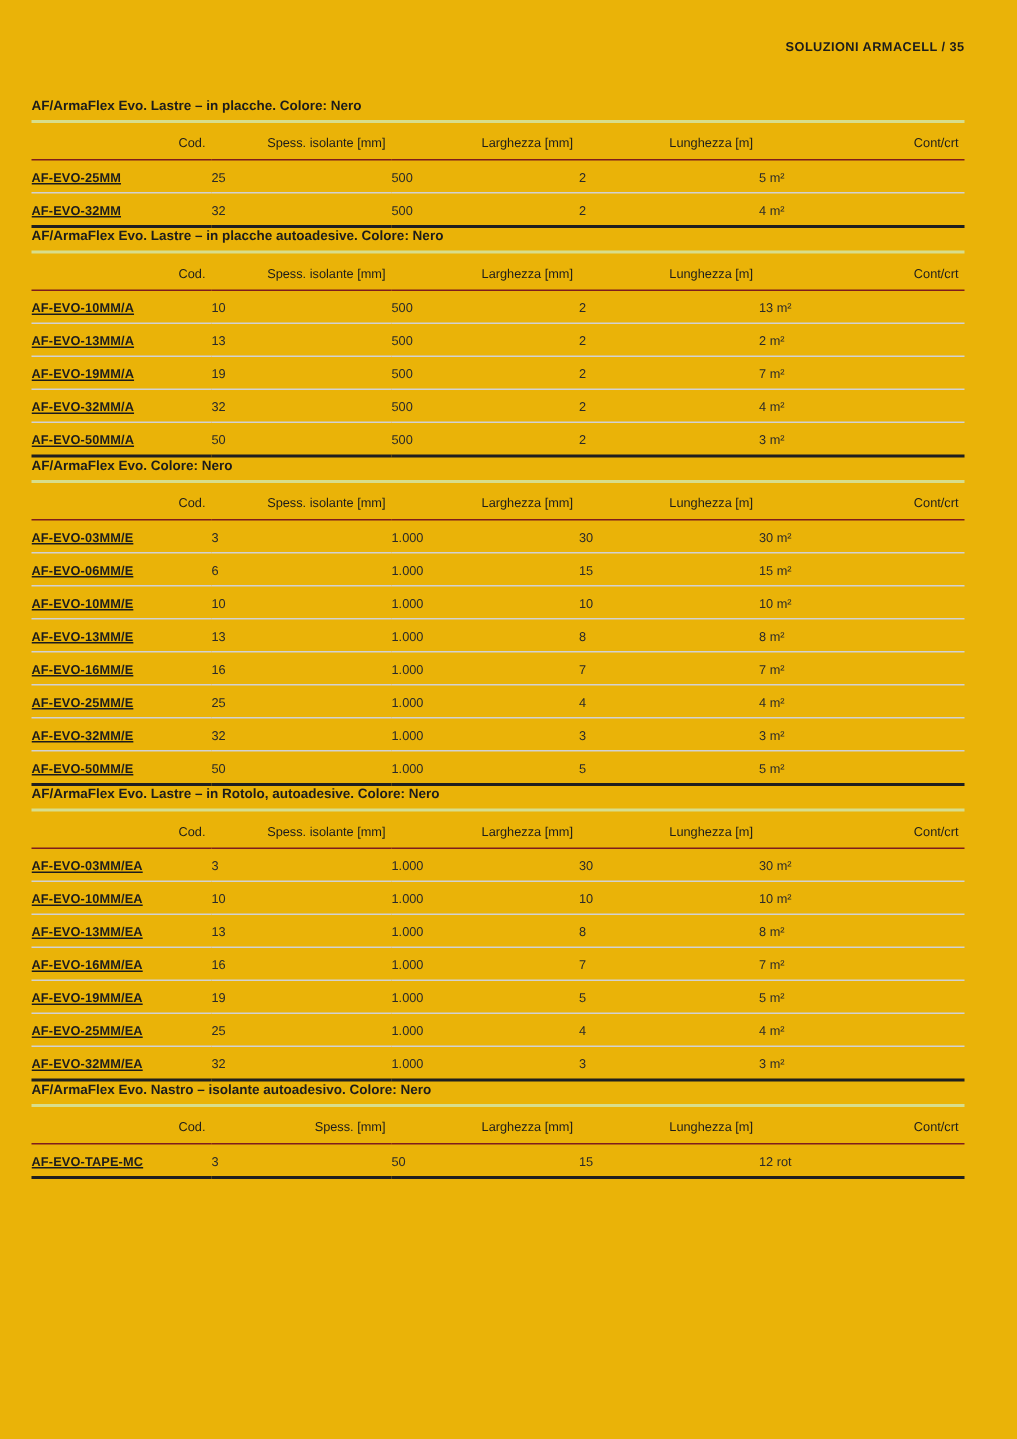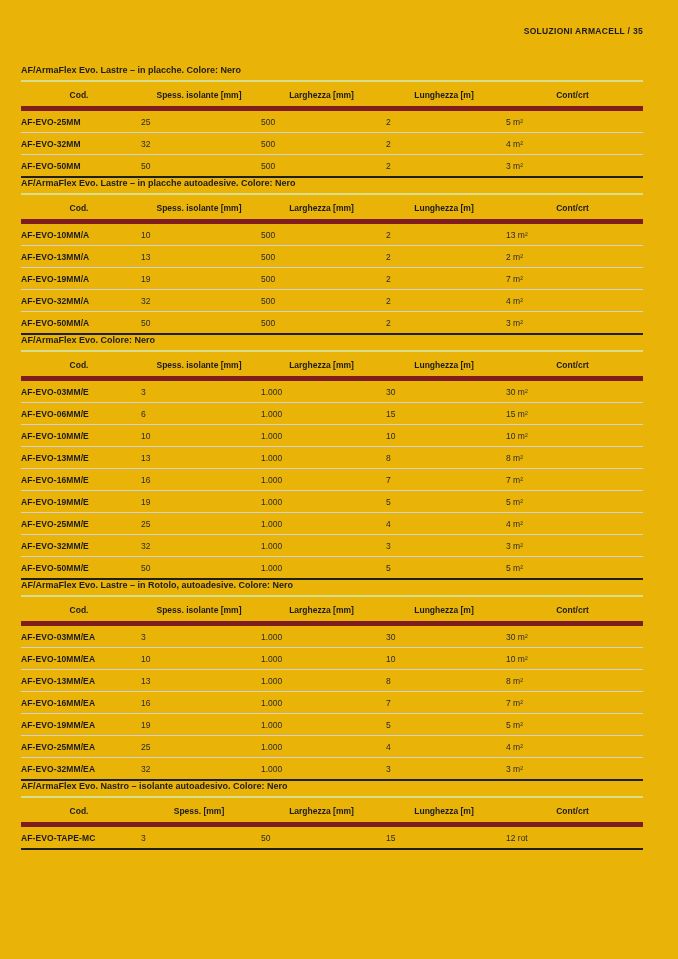--- a/index.html
+++ b/index.html
@@ -44,44 +44,45 @@
     table-layout: fixed;
     border-bottom: 2.5px solid #1f1f1f;
     margin-top: 1px;
   }
   table.product-table col.c1 { width: 120px; }
   table.product-table col.c2 { width: 120px; }
   table.product-table col.c3 { width: 125px; }
   table.product-table col.c4 { width: 120px; }
   table.product-table col.c5 { width: auto;  }
   table.product-table th {
-    text-align: center;
+    text-align: right;
     font-size: 8.5px;
-    font-weight: bold;
+    font-weight: normal;
     color: #1c1c1c;
     padding: 7px 4px 6px 0;
-    border-bottom: 5px solid #7f1d1d;
+    border-bottom: 1px solid #7f1d1d;
     white-space: nowrap;
     overflow: hidden;
   }
   table.product-table td {
     font-size: 8.5px;
     color: #2a2a2a;
     padding: 6px 4px 5px 0;
     border-bottom: 1px solid #d2d2d2;
     white-space: nowrap;
     overflow: hidden;
   }
   table.product-table tbody tr:last-child td {
     border-bottom: none;
   }
   table.product-table td.code-cell {
     font-weight: bold;
     color: #1c1c1c;
     letter-spacing: 0.1px;
+    text-decoration: underline;
   }
 </style>
 </head>
 <body>
 
 <div class="page">
   <div class="page-header">SOLUZIONI ARMACELL / 35</div>
 
   <div id="tables">
       <section class="table-block">
@@ -111,27 +112,20 @@
               <td>2</td>
               <td>5 m²</td>
             </tr>
             <tr>
               <td class="code-cell">AF-EVO-32MM</td>
               <td>32</td>
               <td>500</td>
               <td>2</td>
               <td>4 m²</td>
             </tr>
-            <tr>
-              <td class="code-cell">AF-EVO-50MM</td>
-              <td>50</td>
-              <td>500</td>
-              <td>2</td>
-              <td>3 m²</td>
-            </tr>
           </tbody>
         </table>
       </section>
       <section class="table-block">
         <h2 class="table-title" style="border-bottom-color: rgb(216, 222, 140);">AF/ArmaFlex Evo. Lastre – in placche autoadesive. Colore: Nero</h2>
         <table class="product-table">
           <colgroup>
             <col class="c1">
             <col class="c2">
             <col class="c3">
@@ -233,27 +227,20 @@
               <td>1.000</td>
               <td>8</td>
               <td>8 m²</td>
             </tr>
             <tr>
               <td class="code-cell">AF-EVO-16MM/E</td>
               <td>16</td>
               <td>1.000</td>
               <td>7</td>
               <td>7 m²</td>
-            </tr>
-            <tr>
-              <td class="code-cell">AF-EVO-19MM/E</td>
-              <td>19</td>
-              <td>1.000</td>
-              <td>5</td>
-              <td>5 m²</td>
             </tr>
             <tr>
               <td class="code-cell">AF-EVO-25MM/E</td>
               <td>25</td>
               <td>1.000</td>
               <td>4</td>
               <td>4 m²</td>
             </tr>
             <tr>
               <td class="code-cell">AF-EVO-32MM/E</td>

